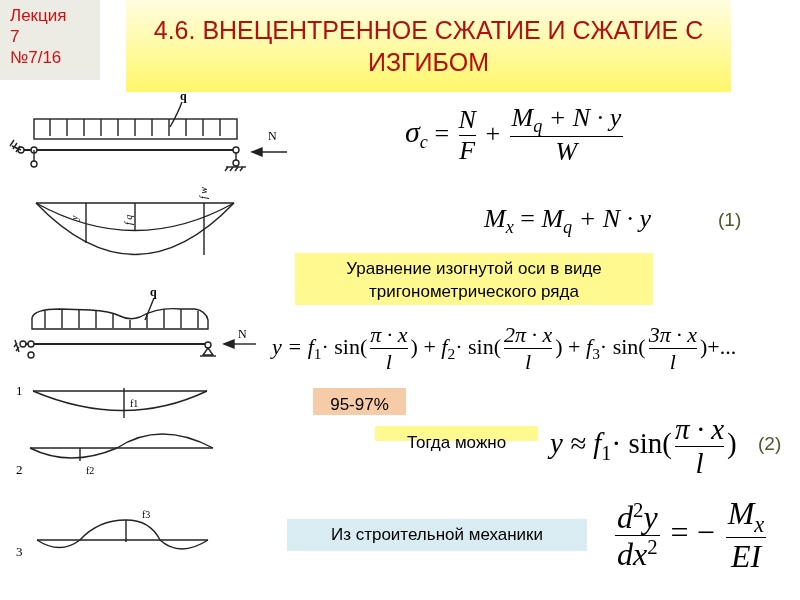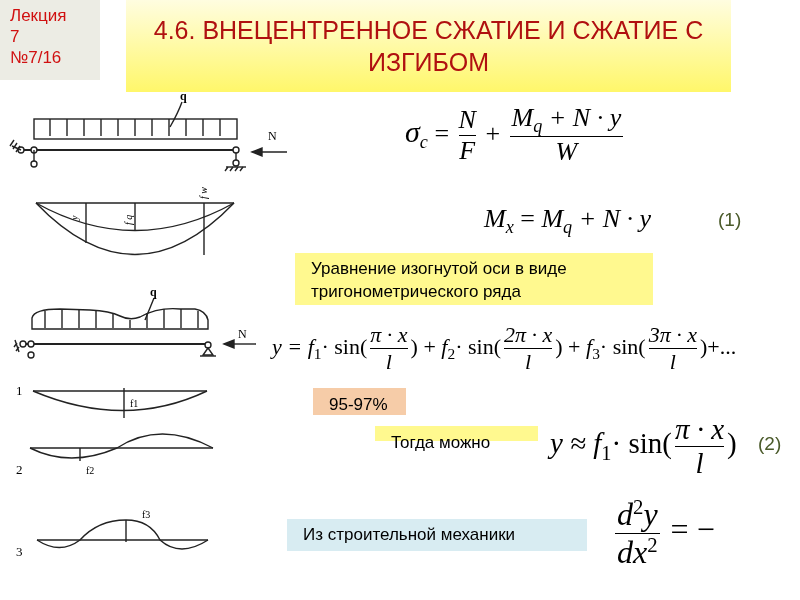--- a/index.html
+++ b/index.html
@@ -8,21 +8,21 @@
   #lecture-badge { left: 0; top: 0; width: 100px; height: 80px; background: #ecece4; color: #d01010; font-size: 17px; line-height: 21px; padding: 5px 17px 0 10px; box-sizing: border-box; }
   #title-box { left: 126px; top: 0; width: 605px; height: 92px; background: linear-gradient(#fffde0, #fff76a); display: flex; align-items: center; justify-content: center; text-align: center; color: #b01010; font-size: 25px; line-height: 32px; padding: 0 10px; box-sizing: border-box; }
   .math { font-family: Liberation Serif, serif; color: #000; font-size: 26px; }
   .math i { font-style: italic; }
   .frac { display: inline-flex; flex-direction: column; align-items: center; vertical-align: middle; margin: 0 3px; }
   .frac > span { display: block; line-height: 1.1; padding: 0 2px; }
   .frac > .num { border-bottom: 1.3px solid #000; }
   .sub { font-size: 0.7em; vertical-align: -0.35em; }
   .sup { font-size: 0.65em; vertical-align: 0.55em; }
   .eqnum { font-family: "Liberation Sans", sans-serif; color: #4a5a2a; font-size: 19px; }
-  .note { font-size: 17px; color: #000; padding: 4px 16px; box-sizing: border-box; }
+  .note { font-size: 17px; color: #000; padding: 4px 16px; box-sizing: border-box; text-align: center; }
   #note-trig { left: 295px; top: 253px; width: 358px; height: 52px; background: #fff98f; line-height: 23px; }
   #note-percent { left: 313px; top: 388px; width: 93px; height: 27px; background: #f6cca8; line-height: 25px; }
   #note-then { left: 375px; top: 426px; width: 163px; height: 15px; background: #fff98f; line-height: 25px; }
   #note-mech { left: 287px; top: 519px; width: 300px; height: 32px; background: #d8ecf2; line-height: 24px; }
   svg text { font-family: "Liberation Serif", serif; }
 </style>
 </head>
 <body>
 
 <div id="lecture-badge" class="abs">
@@ -184,13 +184,17 @@
 <span class="abs eqnum" style="left:758px;top:433px">(2)</span>
 
 <div id="note-mech" class="abs note">Из строительной механики</div>
 
 <div class="abs math" style="left:612px;top:496px;font-size:32px;white-space:nowrap">
   <span class="frac">
     <span class="num"><i>d</i><span class="sup">2</span><i>y</i></span>
     <span><i>dx</i><span class="sup">2</span></span>
   </span>
   <span>= −</span>
+  <span class="frac">
+    <span class="num"><i>M</i><i class="sub">x</i></span>
+    <i>EI</i>
+  </span>
 </div>
 
 </body></html>

